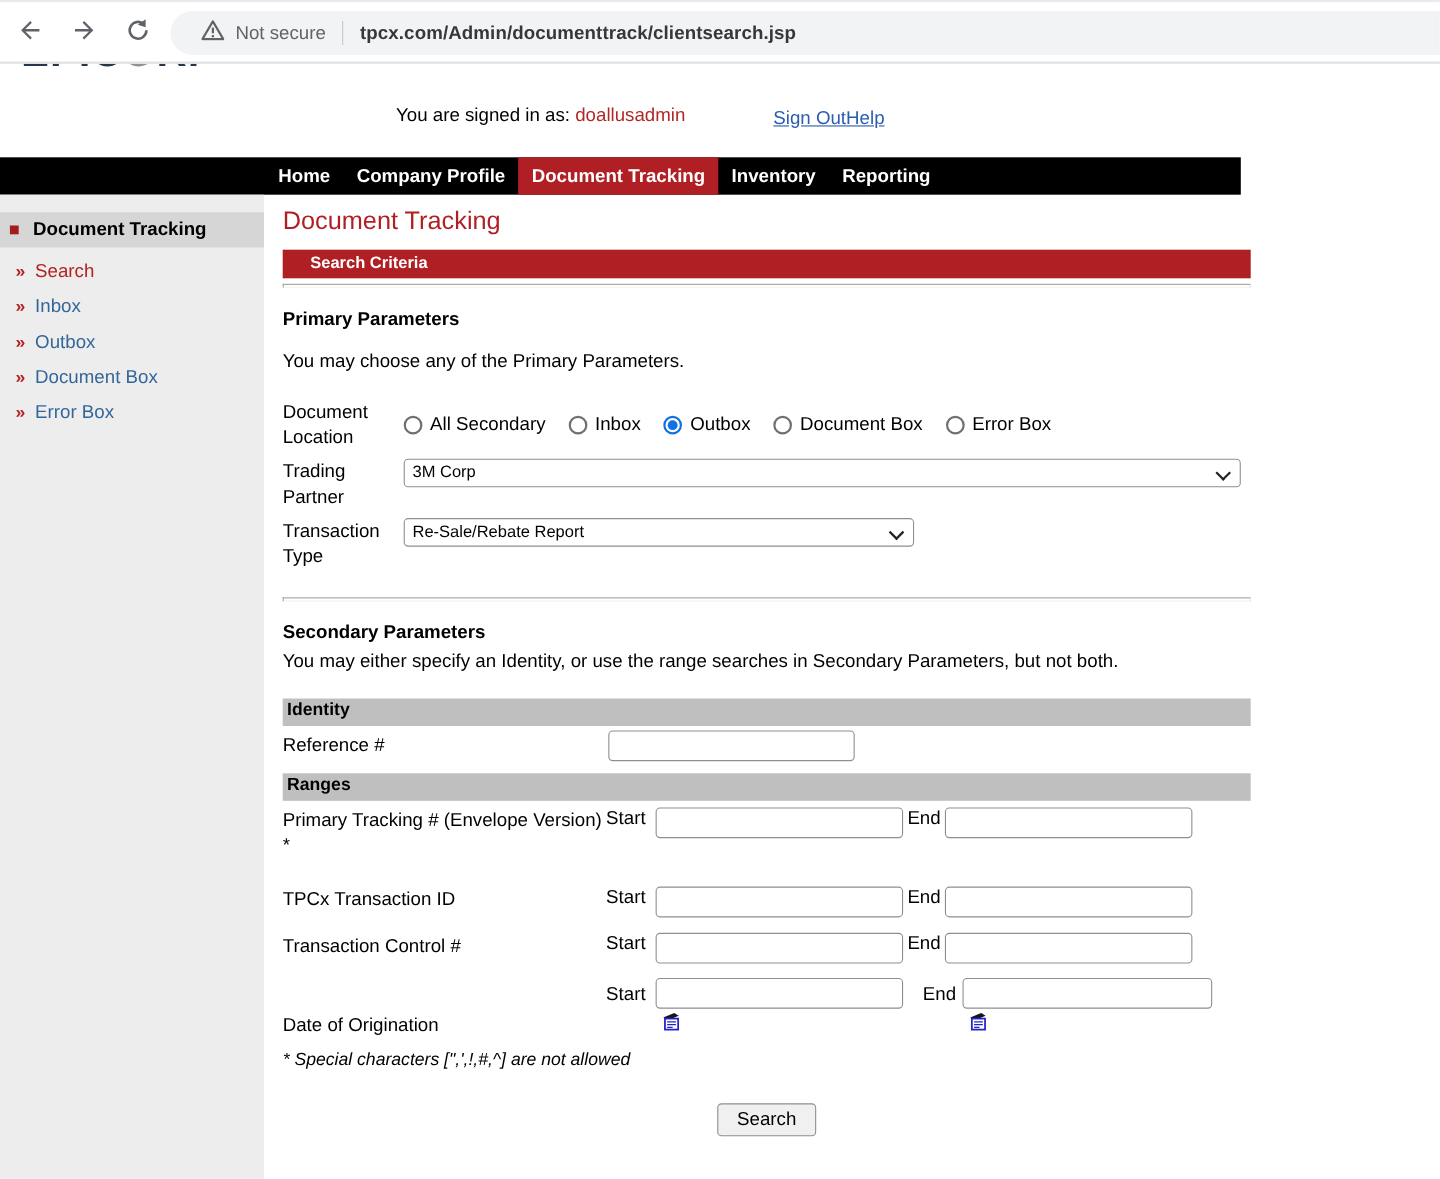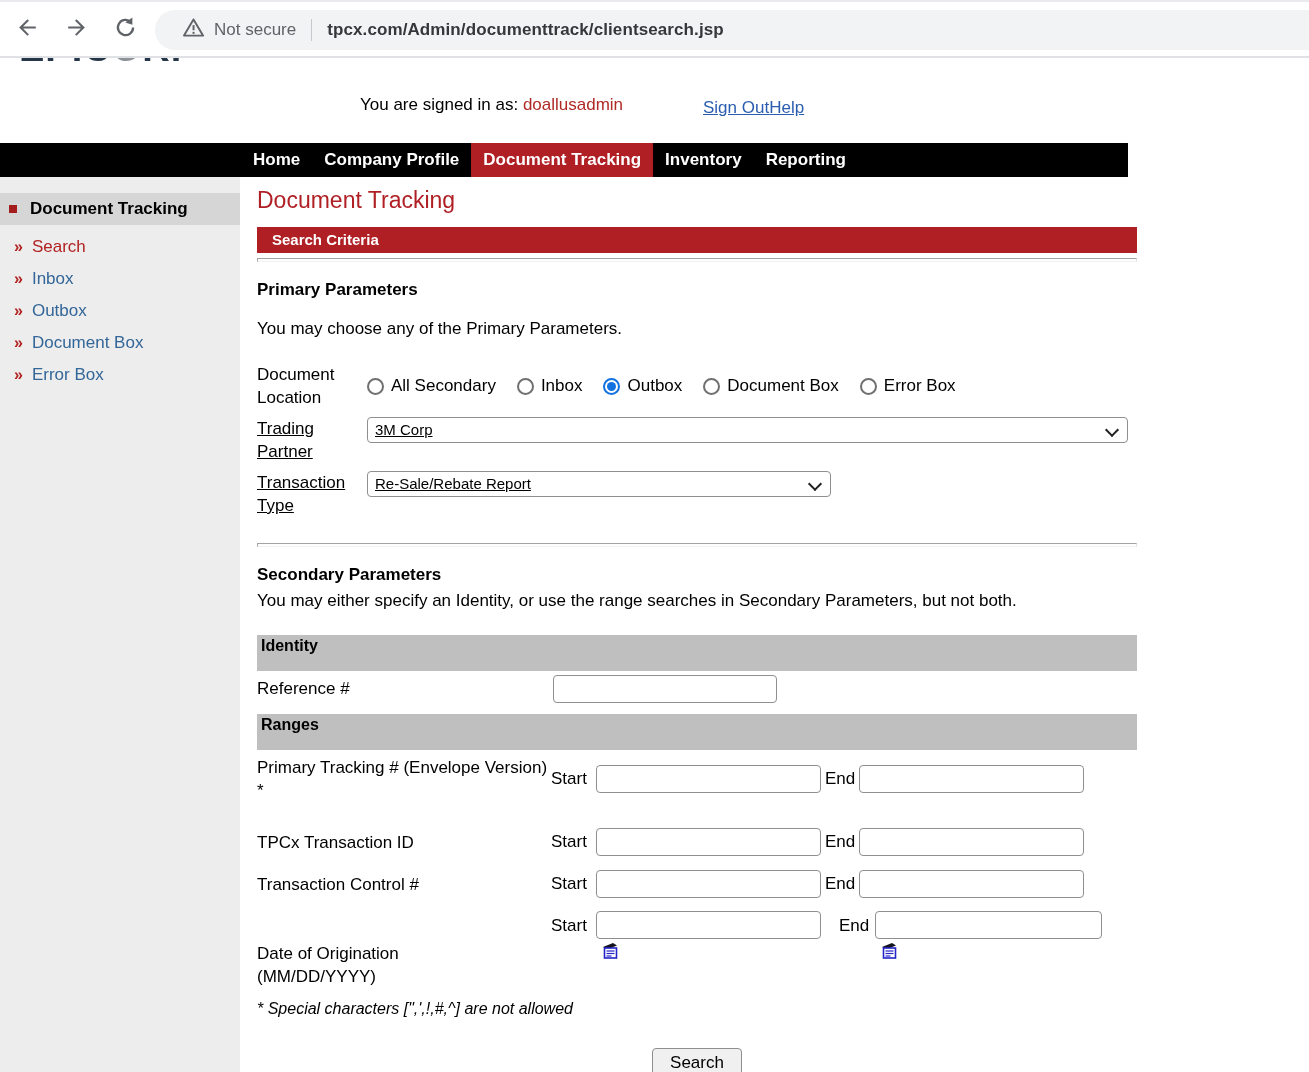--- a/index.html
+++ b/index.html
@@ -40,53 +40,53 @@
     font-weight:bold;font-size:17px;cursor:default;}
   .sq-bullet{width:8px;height:8px;background:#a31d1d;margin:0 13px 0 9px;flex-shrink:0;}
   .side-item{display:flex;align-items:baseline;margin-top:12px;font-size:17px;cursor:pointer;}
   .side-chev{color:#b22222;font-weight:bold;margin:0 9px 0 14px;font-size:16px;}
   .side-item .lbl{color:#336699;}
   .side-item.active .lbl{color:#b22222;}
   
   .content{position:absolute;left:257px;top:183px;width:880px;}
   .page-title{color:#b01f24;font-size:23px;font-weight:400;margin:4px 0 0 0;}
   .section-bar{background:#b01f24;color:#fff;font-weight:bold;font-size:15px;height:26px;
-    line-height:26px;padding-left:15px;margin-top:13px;}
+    line-height:26px;padding-left:25px;margin-top:13px;}
   .groove{height:2px;border-top:1px solid #a3a3a3;border-bottom:1px solid #f2f2f2;
     border-left:1px solid #a3a3a3;border-right:1px solid #e0e0e0;background:#fdfdfd;margin-top:5px;}
   .sub-heading{font-weight:bold;font-size:17px;margin:18px 0 0 0;}
   .intro{margin:19px 0 0 0;}
   .prow{display:flex;margin-top:24px;}
   .plabel{width:110px;flex-shrink:0;line-height:23px;}
   .radio-group{display:flex;align-items:center;gap:21px;}
   .radio-opt{display:flex;align-items:center;cursor:pointer;white-space:nowrap;}
   .radio{width:17px;height:17px;border-radius:50%;border:2px solid #707070;box-sizing:border-box;
     background:#fff;display:inline-block;margin-right:7px;flex-shrink:0;position:relative;}
   .radio.checked{border-color:#1272e0;}
   .radio.checked::after{content:"";position:absolute;inset:2px;border-radius:50%;background:#1272e0;}
   .select{border:1px solid #8f8f8f;border-radius:4px;height:26px;line-height:24px;background:#fff;
     font-size:15px;padding:0 24px 0 7px;box-sizing:border-box;position:relative;cursor:pointer;}
   .select .chev{position:absolute;right:10px;top:7px;width:8px;height:8px;
     border-right:2px solid #222;border-bottom:2px solid #222;transform:rotate(45deg);}
   .sel-wide{width:761px;}
   .sel-med{width:464px;}
-  .prow-tight{margin-top:8px;text-decoration:underline;}
+  .prow-tight{margin-top:8px;}
   .groove2{margin-top:26px;}
   .para{margin:4px 0 0 0;line-height:24px;}
-  .gray-bar{background:#bfbfbf;font-weight:bold;font-size:16px;height:36px;line-height:21px;
+  .gray-bar{background:#bfbfbf;font-weight:bold;font-size:16px;height:25px;line-height:21px;
     padding-left:4px;margin-top:22px;}
   .gray-bar.tight{margin-top:11px;}
   .srow{display:flex;align-items:center;margin-top:4px;}
   .slabel{width:296px;flex-shrink:0;}
   input.text{border:1px solid #8f8f8f;border-radius:4px;height:28px;box-sizing:border-box;
     font-size:15px;padding:0 6px;font-family:"Liberation Sans",sans-serif;outline:none;background:#fff;}
   .w-ref{width:224px;}
   .w-range{width:225px;}
   .w-range-end{width:227px;}
-  .rrow{display:flex;align-items:center;margin-top:14px;}
+  .rrow{display:flex;margin-top:14px;}
   .rrow.first{margin-top:6px;}
   .rrow.r2{margin-top:26px;}
   .rlabel{width:294px;flex-shrink:0;line-height:23px;}
   .se-label{margin-right:9px;}
   .end-label{margin:0 4px 0 4px;}
   .end-label.date{margin:0 6px 0 18px;}
   .dstack{display:flex;flex-direction:column;}
   .cal-icon{margin-top:3px;margin-left:5px;width:19px;height:18px;cursor:pointer;}
   .date-row{align-items:flex-start;margin-top:13px;}
   .date-label{padding-top:31px;}
@@ -270,21 +270,20 @@
     <div class="rlabel">Transaction Control #</div>
     <span class="se-label">Start</span>
     <input type="text" class="text w-range" style="">
     <span class="end-label">End</span>
     <input type="text" class="text w-range" style="">
   </div>
 
   <div class="rrow date-row">
     <div class="rlabel date-label">
       <span style="display:block">Date of Origination</span>
-      <span style="display:block">(MM/DD/YYYY)</span>
     </div>
     <span class="se-label" style="padding-top:5px">Start</span>
     <div class="dstack">
       <input type="text" class="text w-range" style="">
       <span class="cal-icon">
         <svg width="19" height="18" viewBox="0 0 19 18">
           <polygon points="2,5 12,1 16,3.5 6,7.5" fill="#15151f"></polygon>
           <rect x="3.5" y="6" width="12" height="10" fill="#fff" stroke="#2323c8" stroke-width="1.6"></rect>
           <line x1="5.5" y1="9" x2="13.5" y2="9" stroke="#2323c8" stroke-width="1.2"></line>
           <line x1="5.5" y1="11.5" x2="13.5" y2="11.5" stroke="#2323c8" stroke-width="1.2"></line>

